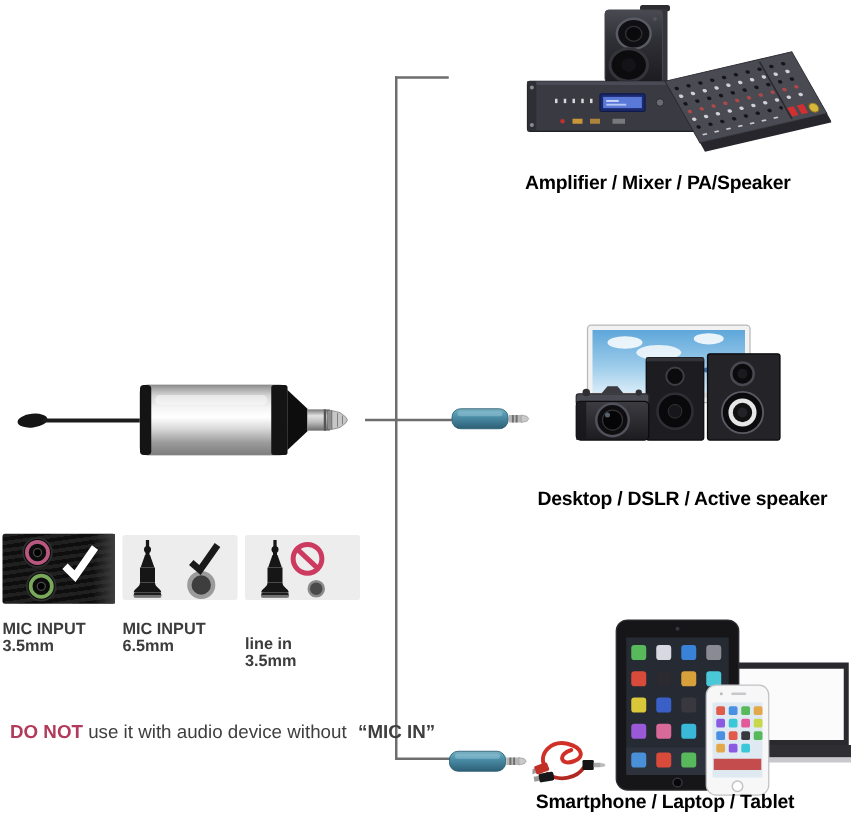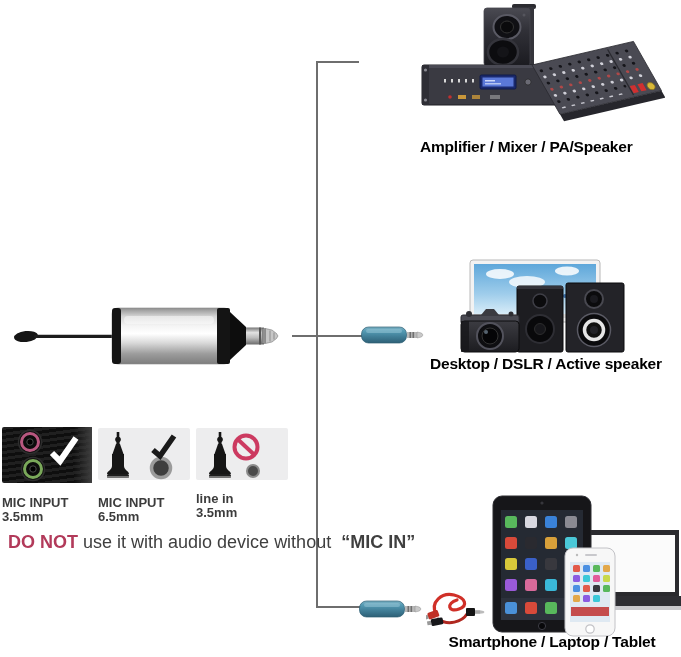--- a/index.html
+++ b/index.html
@@ -4,21 +4,21 @@
 <style>
   html,body{margin:0;padding:0;background:#ffffff;}
   .canvas{position:relative;width:681px;height:657px;background:#ffffff;overflow:hidden;
           font-family:"Liberation Sans", sans-serif;}
   .abs{position:absolute;}
   .cline{position:absolute;background:#6e6e6e;}
   .branch-label{position:absolute;text-align:center;color:#000000;font-weight:700;
                 font-size:15.5px;letter-spacing:-0.2px;white-space:nowrap;}
   .port-label{position:absolute;color:#3c3c3c;font-weight:700;
               font-size:13px;line-height:14px;}
-  .warning{position:absolute;left:8px;top:532px;font-size:18px;color:#3f3f3f;white-space:nowrap;}
+  .warning{position:absolute;left:8px;top:577px;font-size:15px;color:#3f3f3f;white-space:nowrap;}
   .warning .em{color:#b23a5a;font-weight:700;}
   .warning .quoted{margin-left:5px;font-weight:700;}
   .panel{position:absolute;border-radius:2px;}
   .panel.dark{background:repeating-linear-gradient(172deg,#202020 0 3px,#0e0e0e 3px 6px);}
   .panel.light{background:#ededee;}
   svg{display:block;}
 </style>
 </head>
 <body>
 
@@ -222,21 +222,21 @@
       <polygon points="36,57 54,57 49,51 41,51" fill="#3a3a40"></polygon>
       <circle cx="24" cy="56" r="3" fill="#2e2e33"></circle>
         <circle cx="66" cy="56" r="2.5" fill="#2e2e33"></circle>
       <rect x="16" y="63" width="58" height="31" rx="3.5" fill="url(#camG)" stroke="#0c0c0e"></rect>
       <rect x="16" y="63" width="8" height="31" fill="#17171a" opacity="0.8"></rect>
       <circle cx="45" cy="78" r="13" fill="#0e0e11" stroke="#52525c" stroke-width="2"></circle>
       <circle cx="45" cy="78" r="8" fill="#050507" stroke="#333" stroke-width="1"></circle>
       <circle cx="41" cy="74" r="2" fill="#6a7a8a" opacity="0.8"></circle>
     </g>
   </svg>
-  <div class="branch-label" style="left:430px;top:355px;width:202px;">Desktop / DSLR / Active speaker</div>
+  <div class="branch-label" style="left:430px;top:391px;width:202px;">Desktop / DSLR / Active speaker</div>
 
   <svg class="abs" style="left:425px;top:486px;" width="256" height="152" viewBox="0 0 256 152">
     <g>
       <rect x="156" y="44" width="98" height="66" fill="#2a2a2e"></rect>
       <rect x="160" y="49" width="90" height="57" fill="#fbfbfb"></rect>
       <polygon points="148,110 256,110 256,120 140,120" fill="#2e2e33"></polygon>
       <polygon points="140,120 256,120 256,124 136,124" fill="#c9c9cd"></polygon>
     </g>
     <g>
       <rect x="68" y="10" width="98" height="136" rx="9" fill="#161619" stroke="#2c2c31"></rect>
@@ -284,21 +284,21 @@
           <rect x="168" y="99" width="7" height="7" rx="1.5" fill="#38383e"></rect>
           <rect x="178" y="99" width="7" height="7" rx="1.5" fill="#58b85c"></rect>
         <rect x="148" y="109" width="7" height="7" rx="1.5" fill="#e2a84a"></rect>
           <rect x="158" y="109" width="7" height="7" rx="1.5" fill="#8a5ae2"></rect>
           <rect x="168" y="109" width="7" height="7" rx="1.5" fill="#3ac8d8"></rect>
       </g>
       <rect x="146" y="121" width="38" height="9" fill="#c03030" opacity="0.85"></rect>
       <circle cx="165" cy="143" r="4.2" fill="#ffffff" stroke="#c2c2c6" stroke-width="1.2"></circle>
     </g>
   </svg>
-  <div class="branch-label" style="left:445px;top:633px;width:214px;">Smartphone / Laptop / Tablet</div>
+  <div class="branch-label" style="left:425px;top:633px;width:214px;">Smartphone / Laptop / Tablet</div>
 
   <div class="panel dark abs" style="left:2px;top:427px;width:90px;height:56px;">
     <svg width="90" height="56" viewBox="0 0 90 56">
       <defs>
         <linearGradient id="edgeG" x1="0" y1="0" x2="1" y2="0">
           <stop offset="0" stop-color="#3a3a3a" stop-opacity="0"></stop>
             <stop offset="1" stop-color="#3f3f3f"></stop>
         </linearGradient>
       </defs>
       <rect x="72" y="0" width="18" height="56" fill="url(#edgeG)"></rect>
@@ -354,21 +354,21 @@
   </div>
 
   <div class="port-label" style="left:2px;top:496px;width:90px;">
     <div>MIC INPUT</div>
     <div>3.5mm</div>
   </div>
   <div class="port-label" style="left:98px;top:496px;width:92px;">
     <div>MIC INPUT</div>
     <div>6.5mm</div>
   </div>
-  <div class="port-label" style="left:196px;top:492px;width:92px;">
+  <div class="port-label" style="left:196px;top:508px;width:92px;">
     <div>line in</div>
     <div>3.5mm</div>
   </div>
 
   <div class="warning">
     <span class="em">DO NOT</span>
     <span>use it with audio device without</span>
     <span class="quoted">“MIC IN”</span>
   </div>
 

